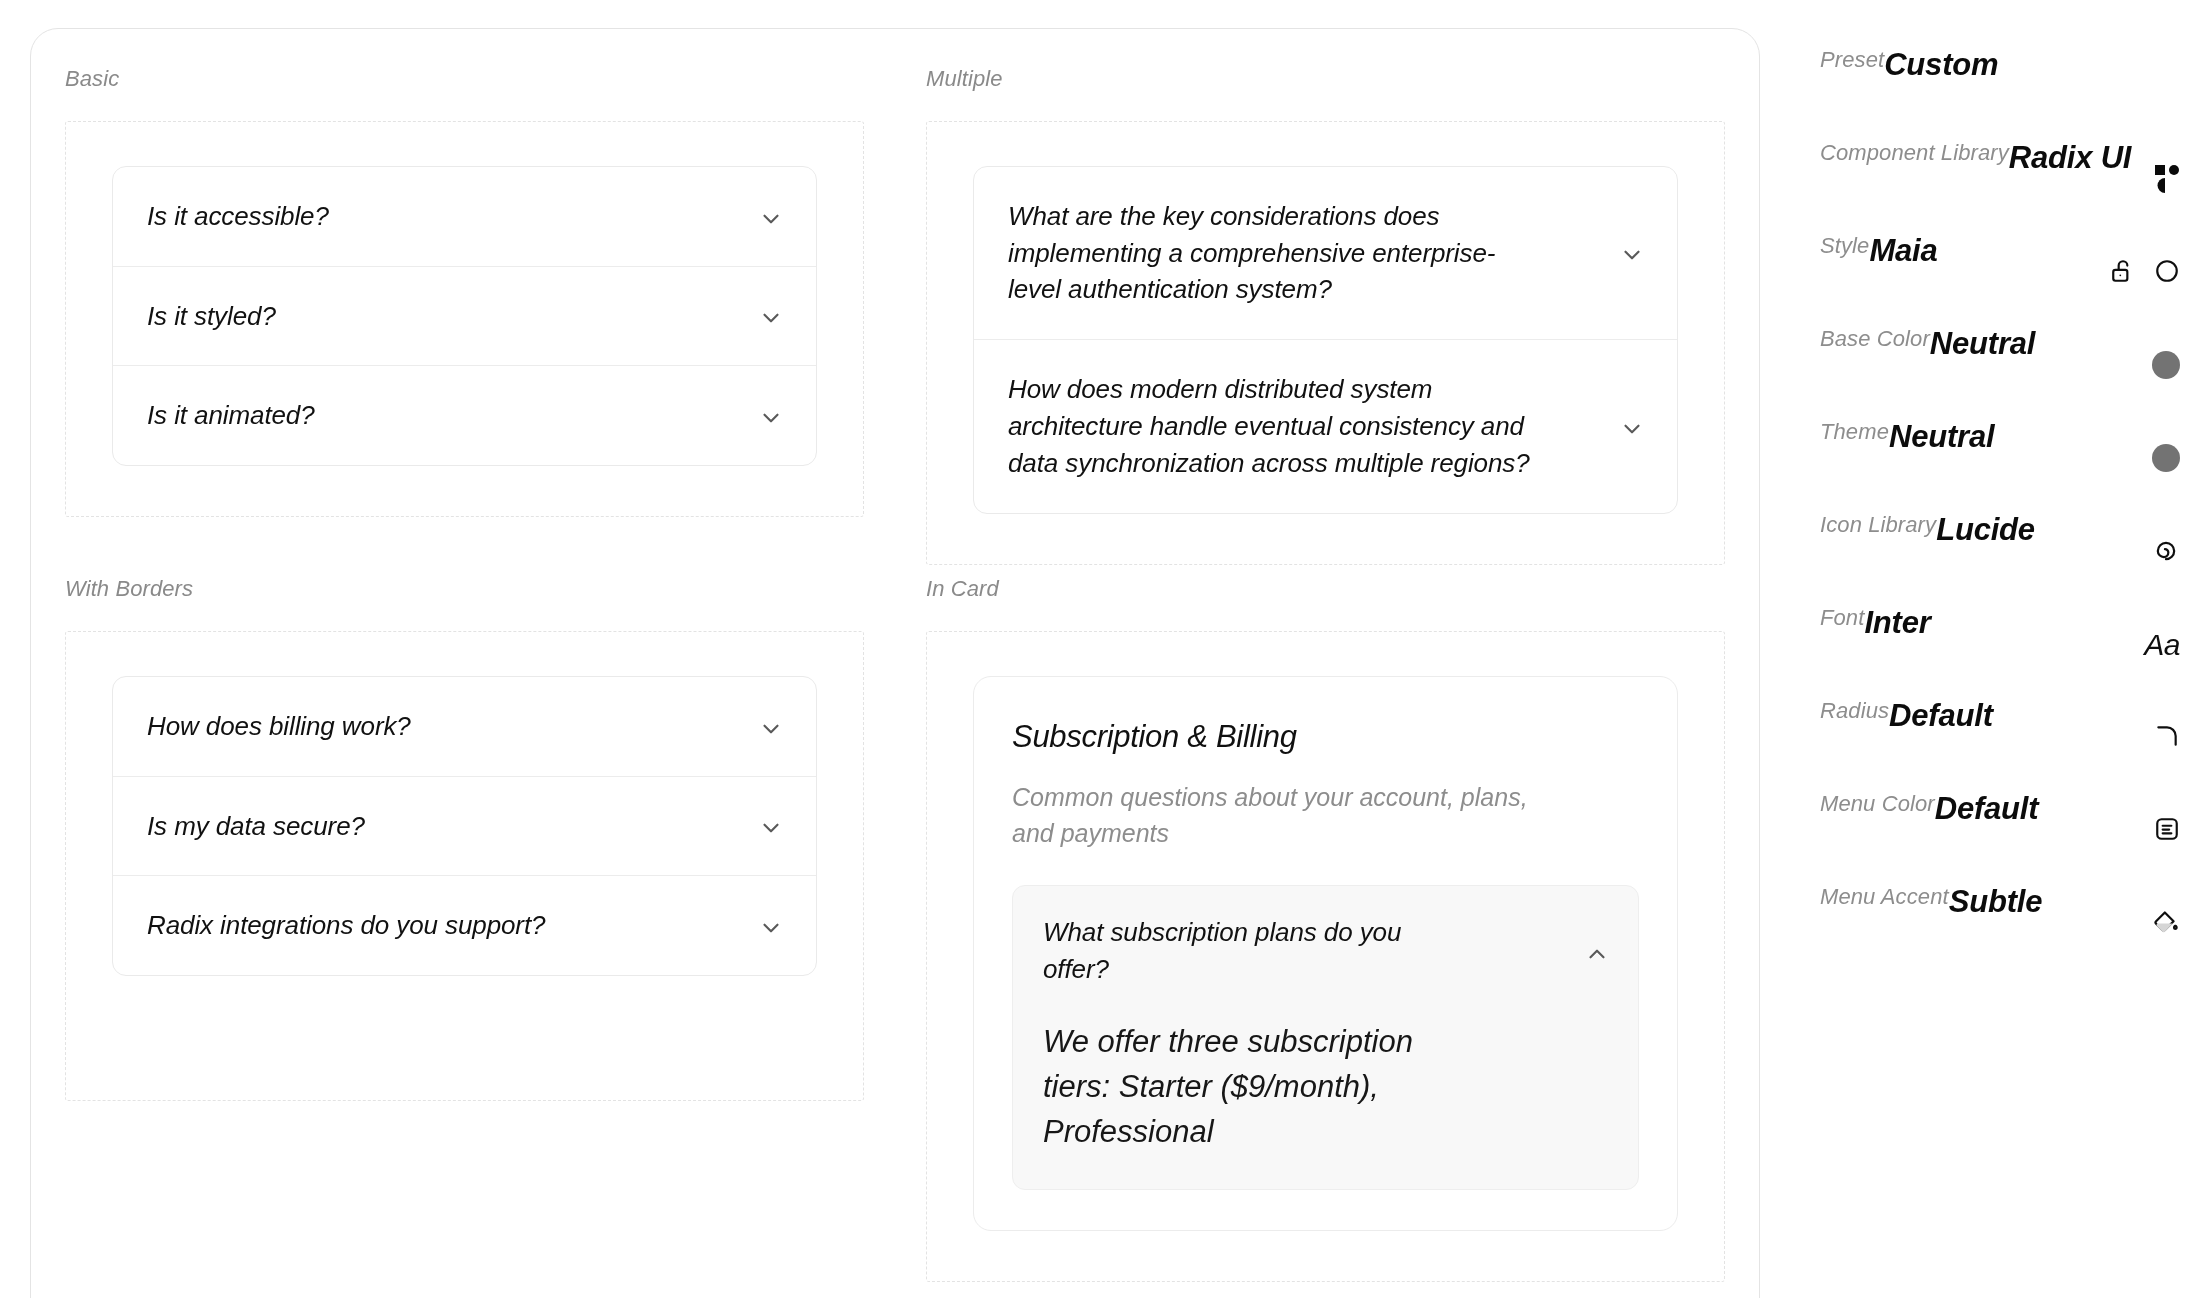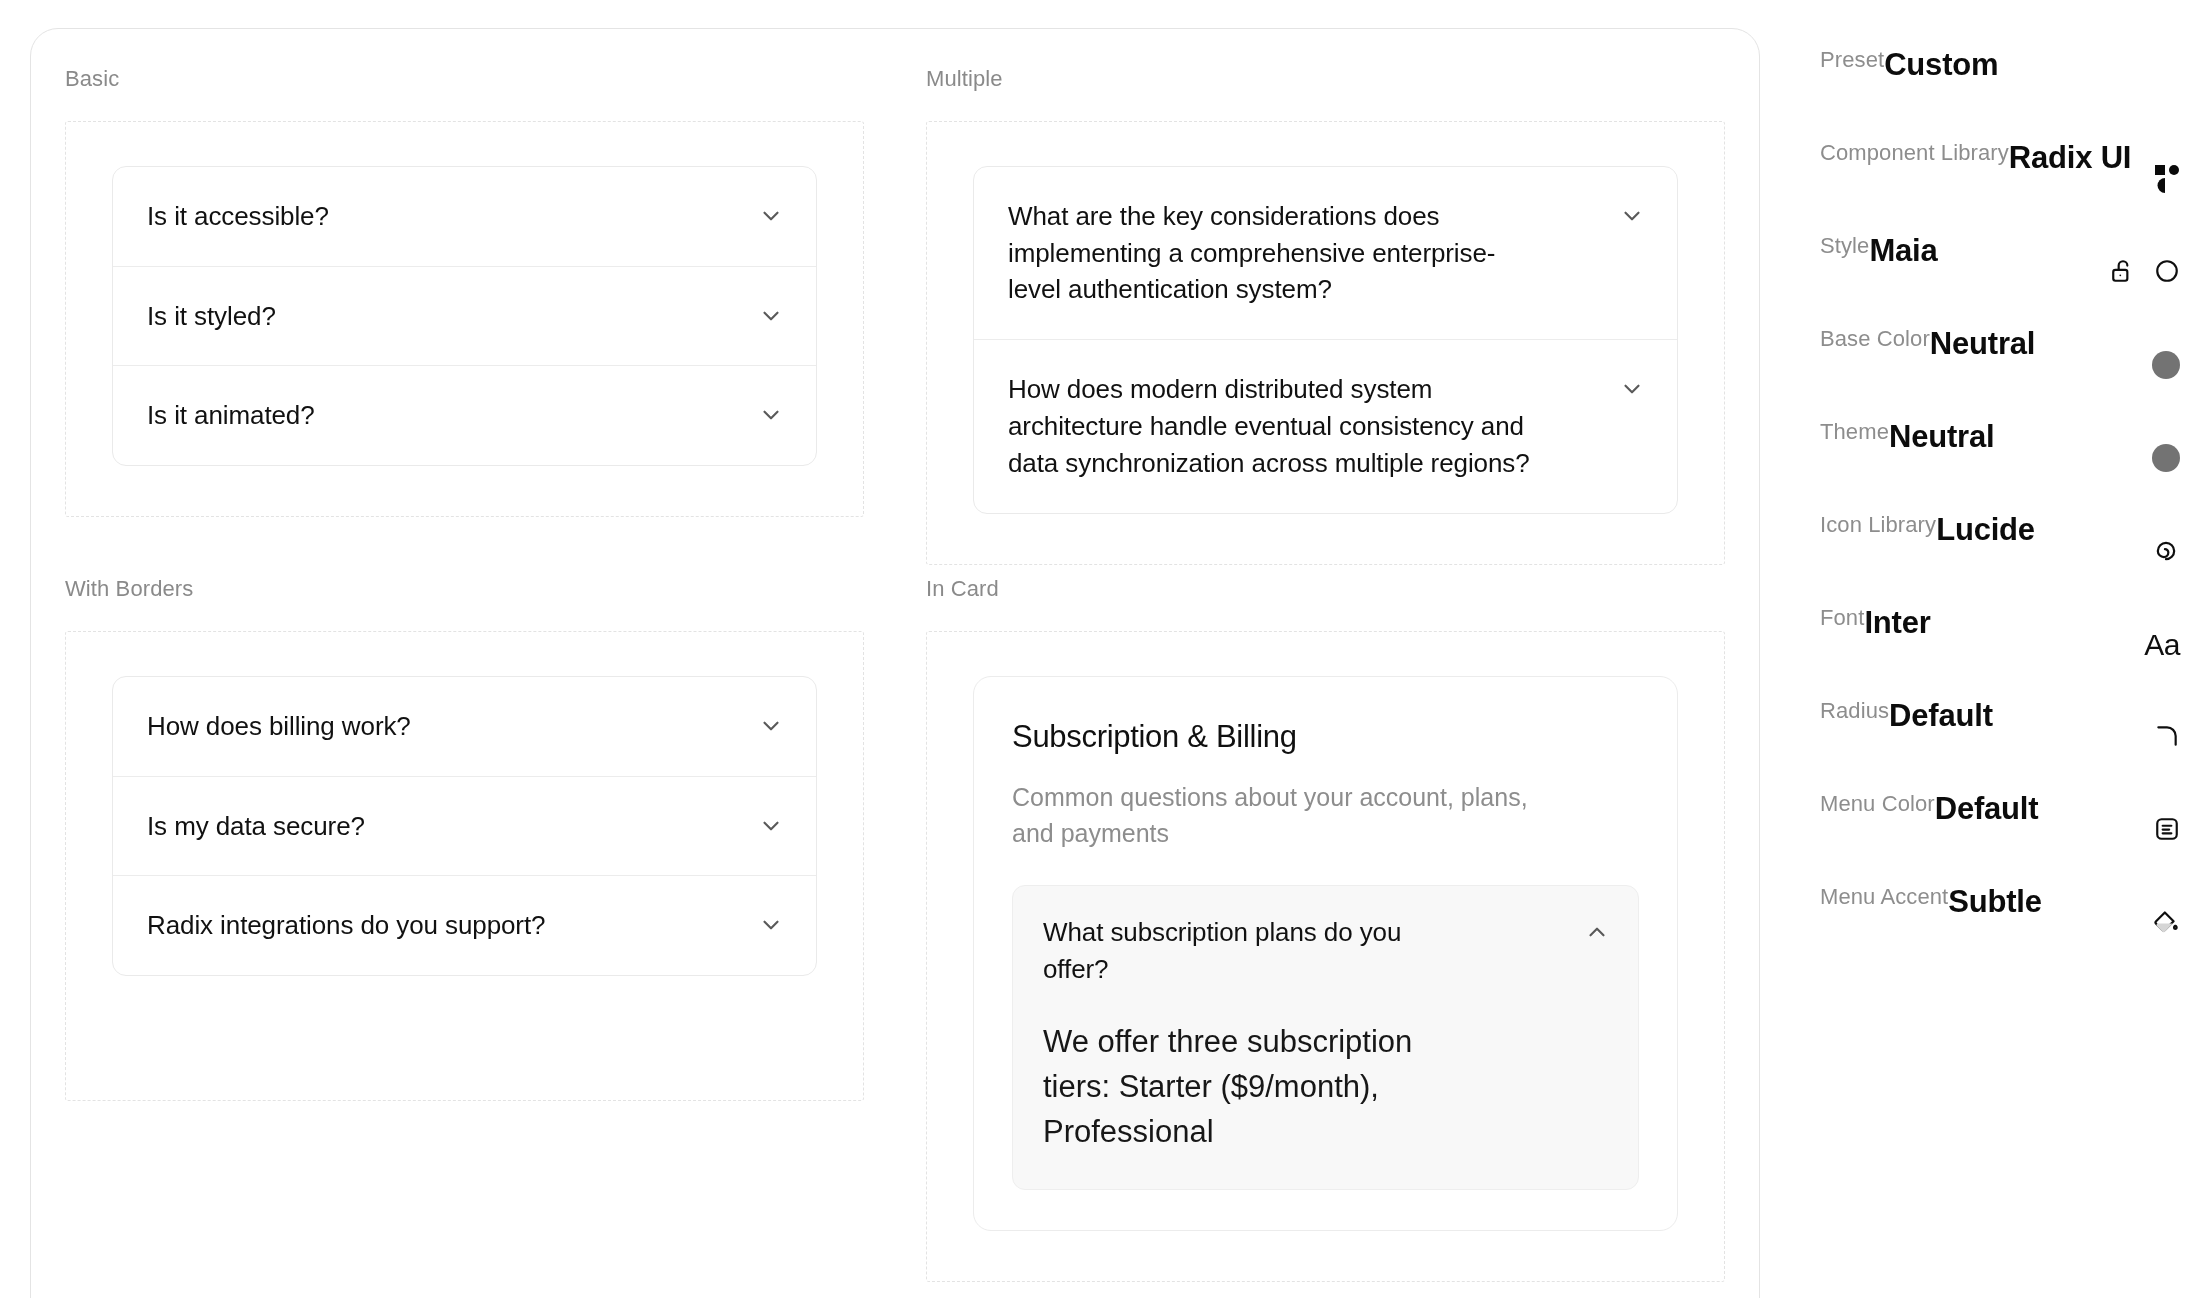--- a/index.html
+++ b/index.html
@@ -12,20 +12,21 @@
     font-family: "Liberation Sans", sans-serif;
     -webkit-font-smoothing: antialiased;
   }
 
   .app {
     position: relative;
     width: 2150px;
     height: 1298px;
     display: flex;
     background: #ffffff;
+    font-style: italic;
   }
 
   
   .canvas-wrap {
     position: absolute;
     left: 30px;
     top: 28px;
     width: 1730px;
     height: 1420px;
     border: 1.5px solid #e4e4e4;
@@ -68,21 +69,21 @@
     border: 1.5px solid #eaeaea;
     border-radius: 14px;
     background: #ffffff;
     overflow: hidden;
   }
 
   .acc-item + .acc-item { border-top: 1.5px solid #ececec; }
 
   .acc-trigger {
     display: flex;
-    align-items: flex-start;
+    align-items: center;
     justify-content: space-between;
     gap: 26px;
     padding: 31px 32px 31px 34px;
     cursor: pointer;
     background: transparent;
   }
 
   .acc-title {
     font-size: 26px;
     line-height: 1.42;

